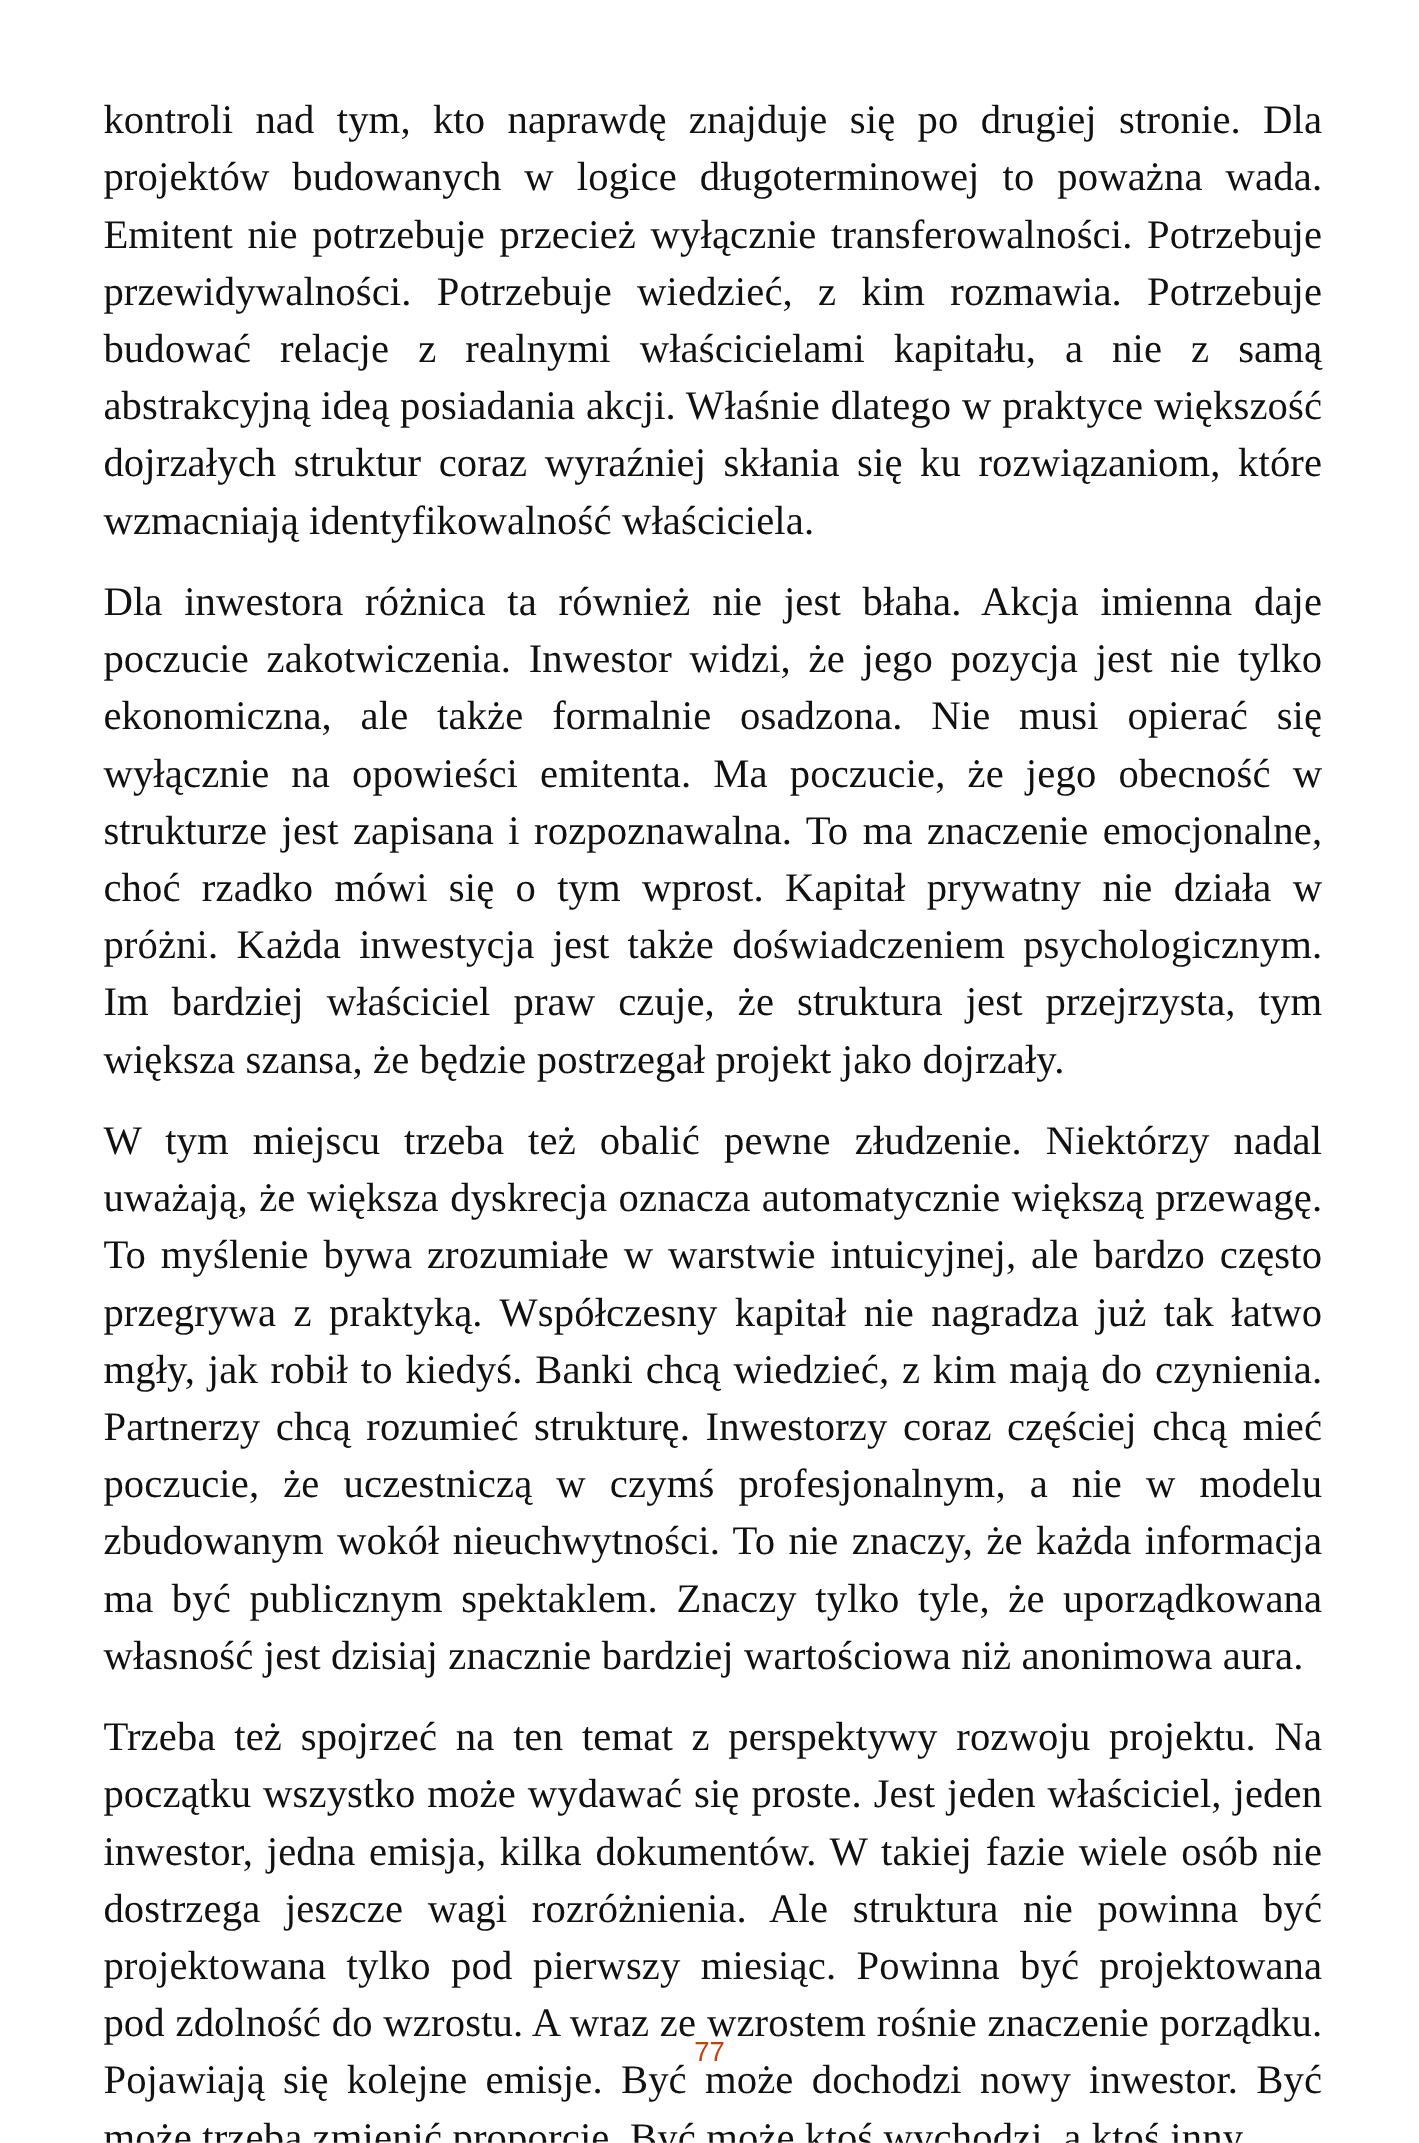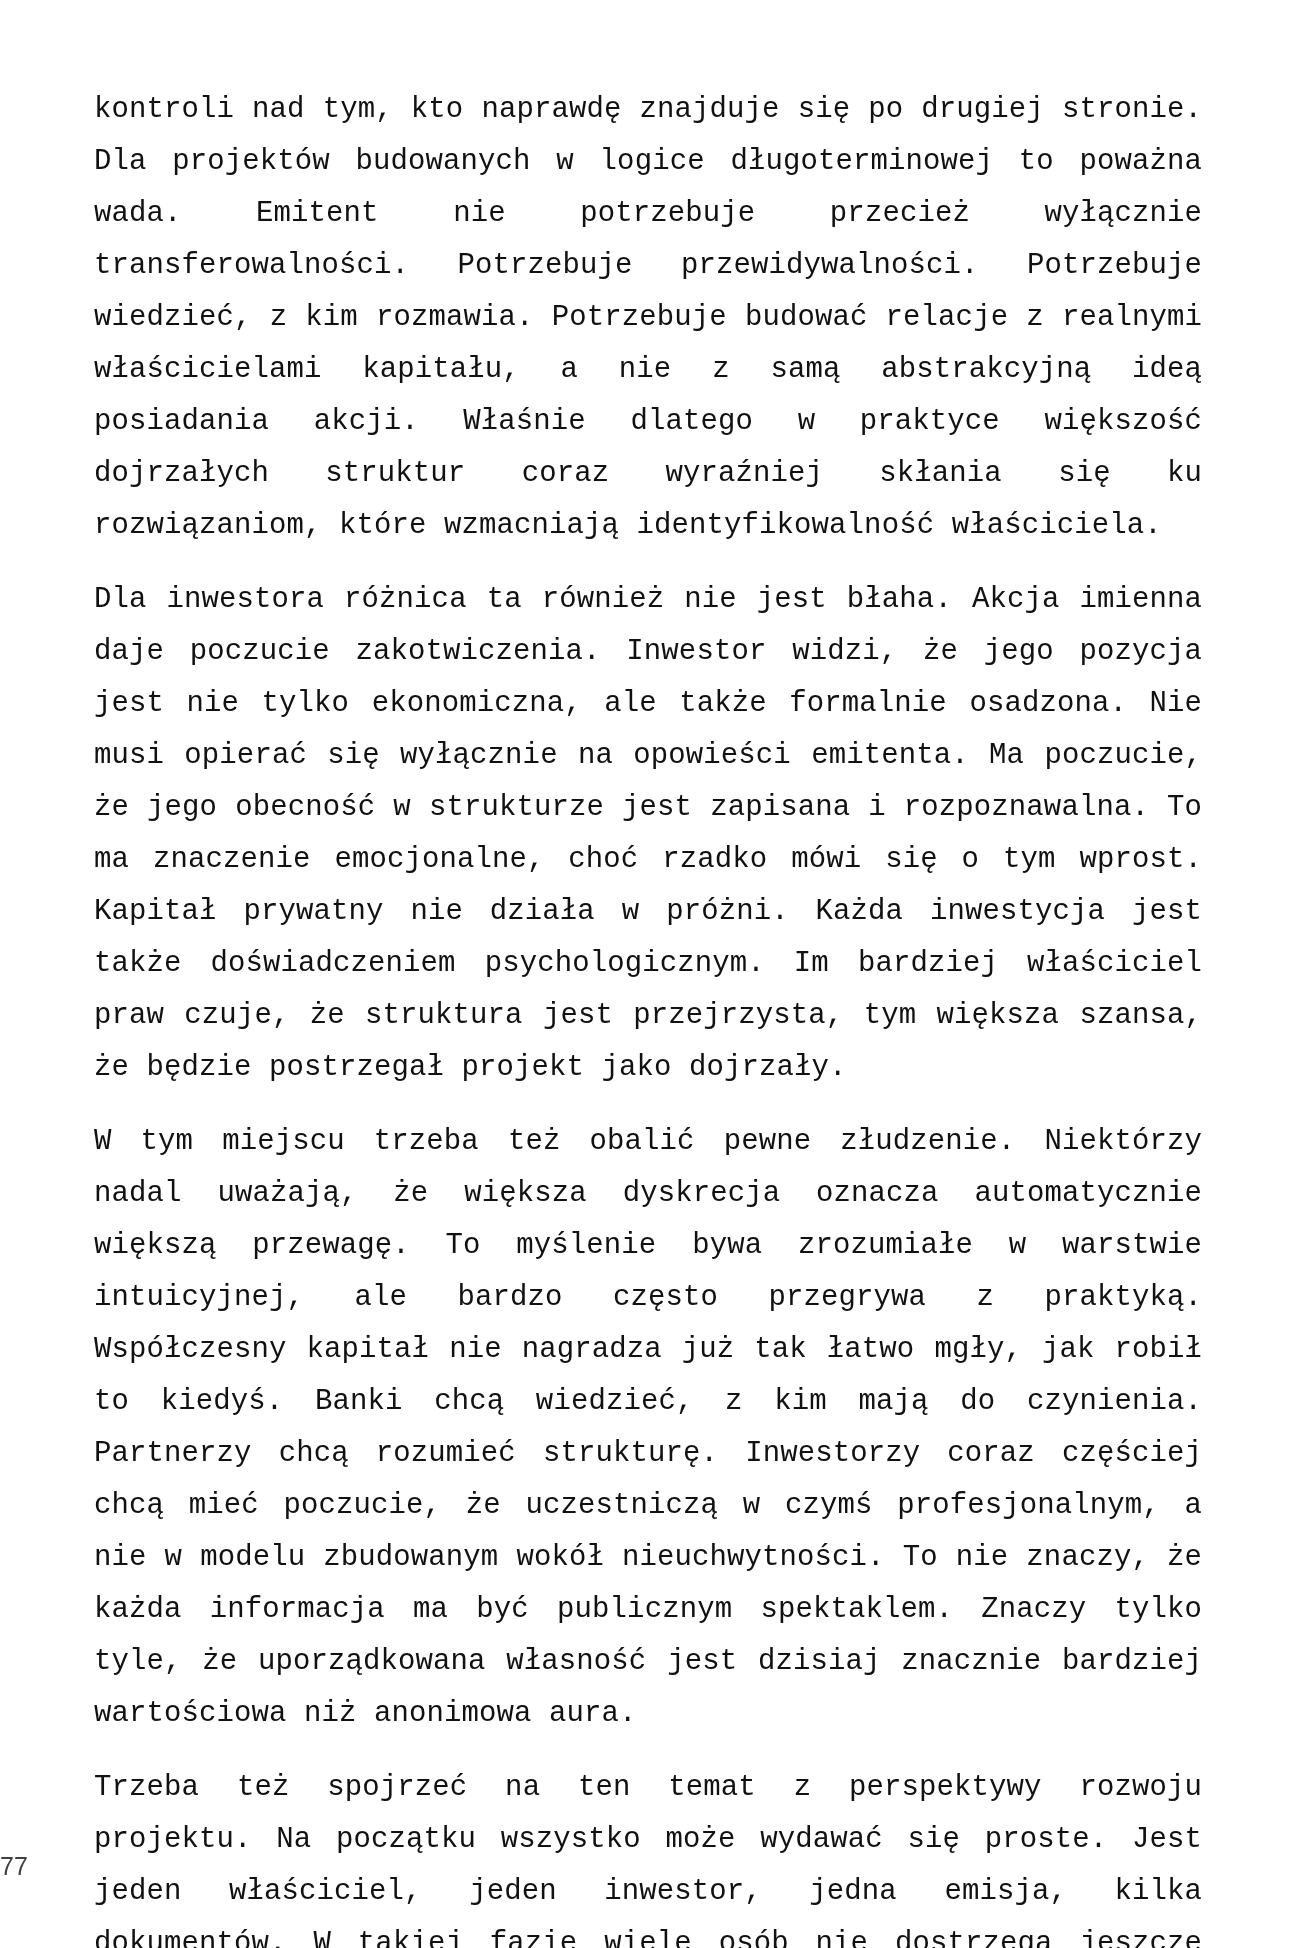--- a/index.html
+++ b/index.html
@@ -15,37 +15,37 @@
       color: #111111;
     }
     .page {
       position: absolute;
       left: 94px;
       top: 84px;
       width: 1108px;
     }
     .para {
       margin: 0 0 22px 0;
-      font-family: Liberation Mono, monospace;
-      font-size: 29px;
+      font-family: Liberation Serif, serif;
+      font-size: 37px;
       line-height: 52px;
       text-align: justify;
       hyphens: none;
       letter-spacing: 0.1px;
       word-spacing: 0px;
     }
     .page-number {
       position: absolute;
       left: 0;
       width: 1290px;
       top: 1852px;
-      text-align: left;
+      text-align: center;
       font-family: "Liberation Sans", "DejaVu Sans", sans-serif;
       font-size: 25px;
-      color: #404040;
+      color: #c2410c;
     }
   </style>
 </head>
 <body>
 
 <div class="page">
   <p class="para">kontroli nad tym, kto naprawdę znajduje się po drugiej stronie. Dla projektów budowanych w logice długoterminowej to poważna wada. Emitent nie potrzebuje przecież wyłącznie transferowalności. Potrzebuje przewidywalności. Potrzebuje wiedzieć, z kim rozmawia. Potrzebuje budować relacje z realnymi właścicielami kapitału, a nie z samą abstrakcyjną ideą posiadania akcji. Właśnie dlatego w praktyce większość dojrzałych struktur coraz wyraźniej skłania się ku rozwiązaniom, które wzmacniają identyfikowalność właściciela.</p>
   <p class="para">Dla inwestora różnica ta również nie jest błaha. Akcja imienna daje poczucie zakotwiczenia. Inwestor widzi, że jego pozycja jest nie tylko ekonomiczna, ale także formalnie osadzona. Nie musi opierać się wyłącznie na opowieści emitenta. Ma poczucie, że jego obecność w strukturze jest zapisana i rozpoznawalna. To ma znaczenie emocjonalne, choć rzadko mówi się o tym wprost. Kapitał prywatny nie działa w próżni. Każda inwestycja jest także doświadczeniem psychologicznym. Im bardziej właściciel praw czuje, że struktura jest przejrzysta, tym większa szansa, że będzie postrzegał projekt jako dojrzały.</p>
   <p class="para">W tym miejscu trzeba też obalić pewne złudzenie. Niektórzy nadal uważają, że większa dyskrecja oznacza automatycznie większą przewagę. To myślenie bywa zrozumiałe w warstwie intuicyjnej, ale bardzo często przegrywa z praktyką. Współczesny kapitał nie nagradza już tak łatwo mgły, jak robił to kiedyś. Banki chcą wiedzieć, z kim mają do czynienia. Partnerzy chcą rozumieć strukturę. Inwestorzy coraz częściej chcą mieć poczucie, że uczestniczą w czymś profesjonalnym, a nie w modelu zbudowanym wokół nieuchwytności. To nie znaczy, że każda informacja ma być publicznym spektaklem. Znaczy tylko tyle, że uporządkowana własność jest dzisiaj znacznie bardziej wartościowa niż anonimowa aura.</p>
   <p class="para">Trzeba też spojrzeć na ten temat z perspektywy rozwoju projektu. Na początku wszystko może wydawać się proste. Jest jeden właściciel, jeden inwestor, jedna emisja, kilka dokumentów. W takiej fazie wiele osób nie dostrzega jeszcze wagi rozróżnienia. Ale struktura nie powinna być projektowana tylko pod pierwszy miesiąc. Powinna być projektowana pod zdolność do wzrostu. A wraz ze wzrostem rośnie znaczenie porządku. Pojawiają się kolejne emisje. Być może dochodzi nowy inwestor. Być może trzeba zmienić proporcje. Być może ktoś wychodzi, a ktoś inny</p>

